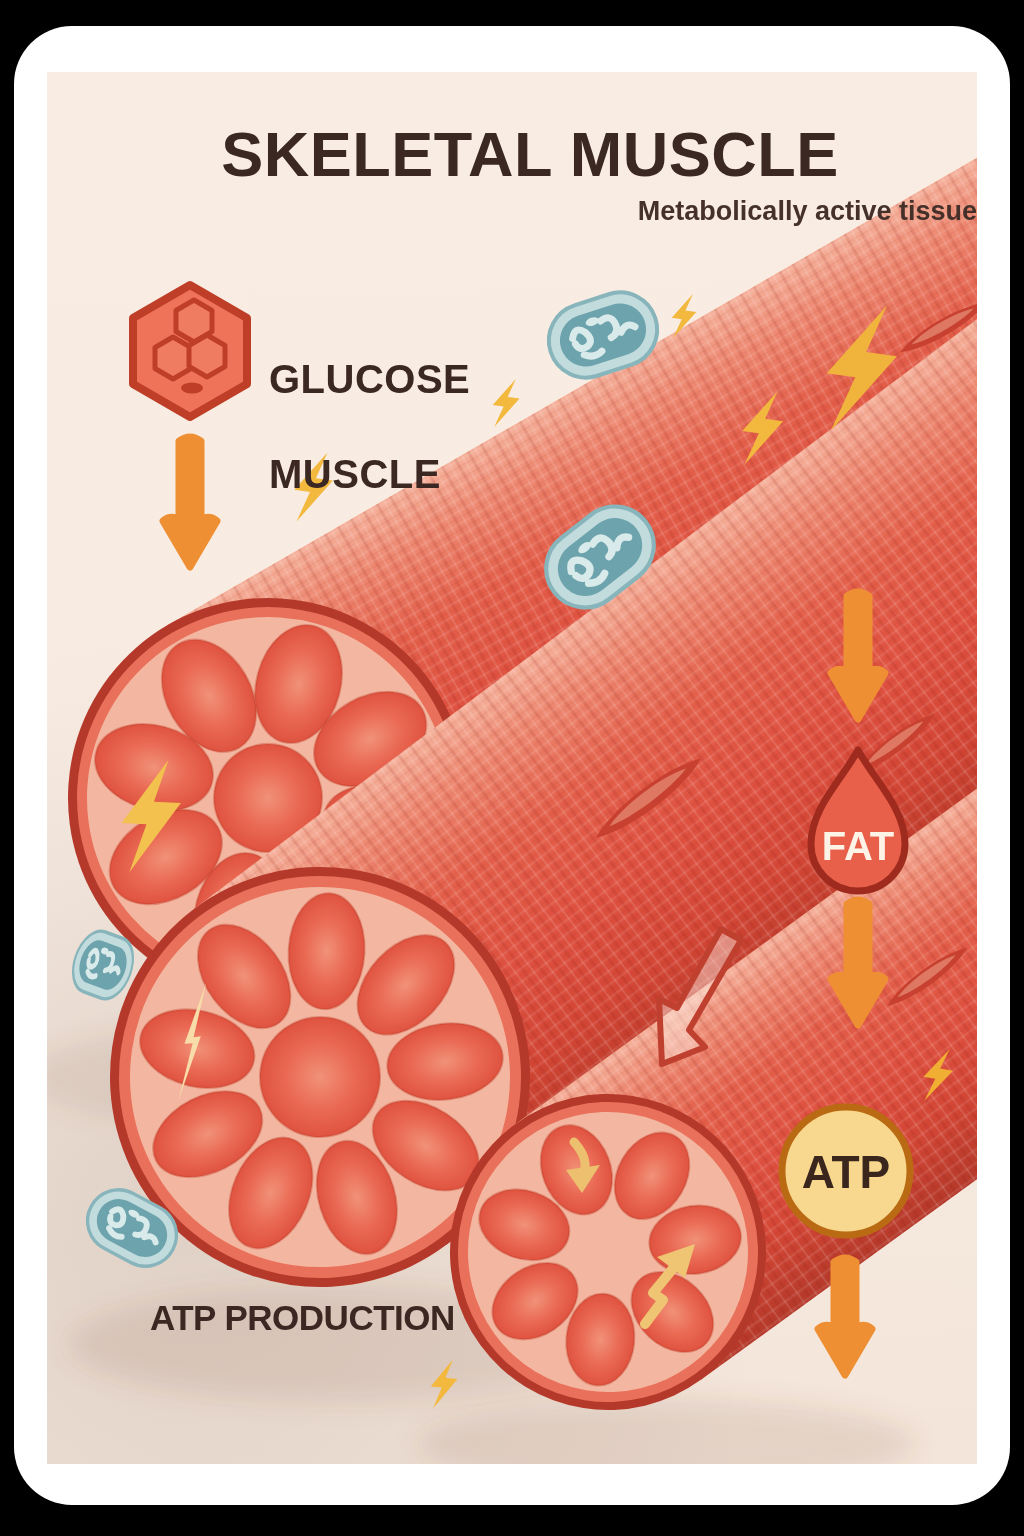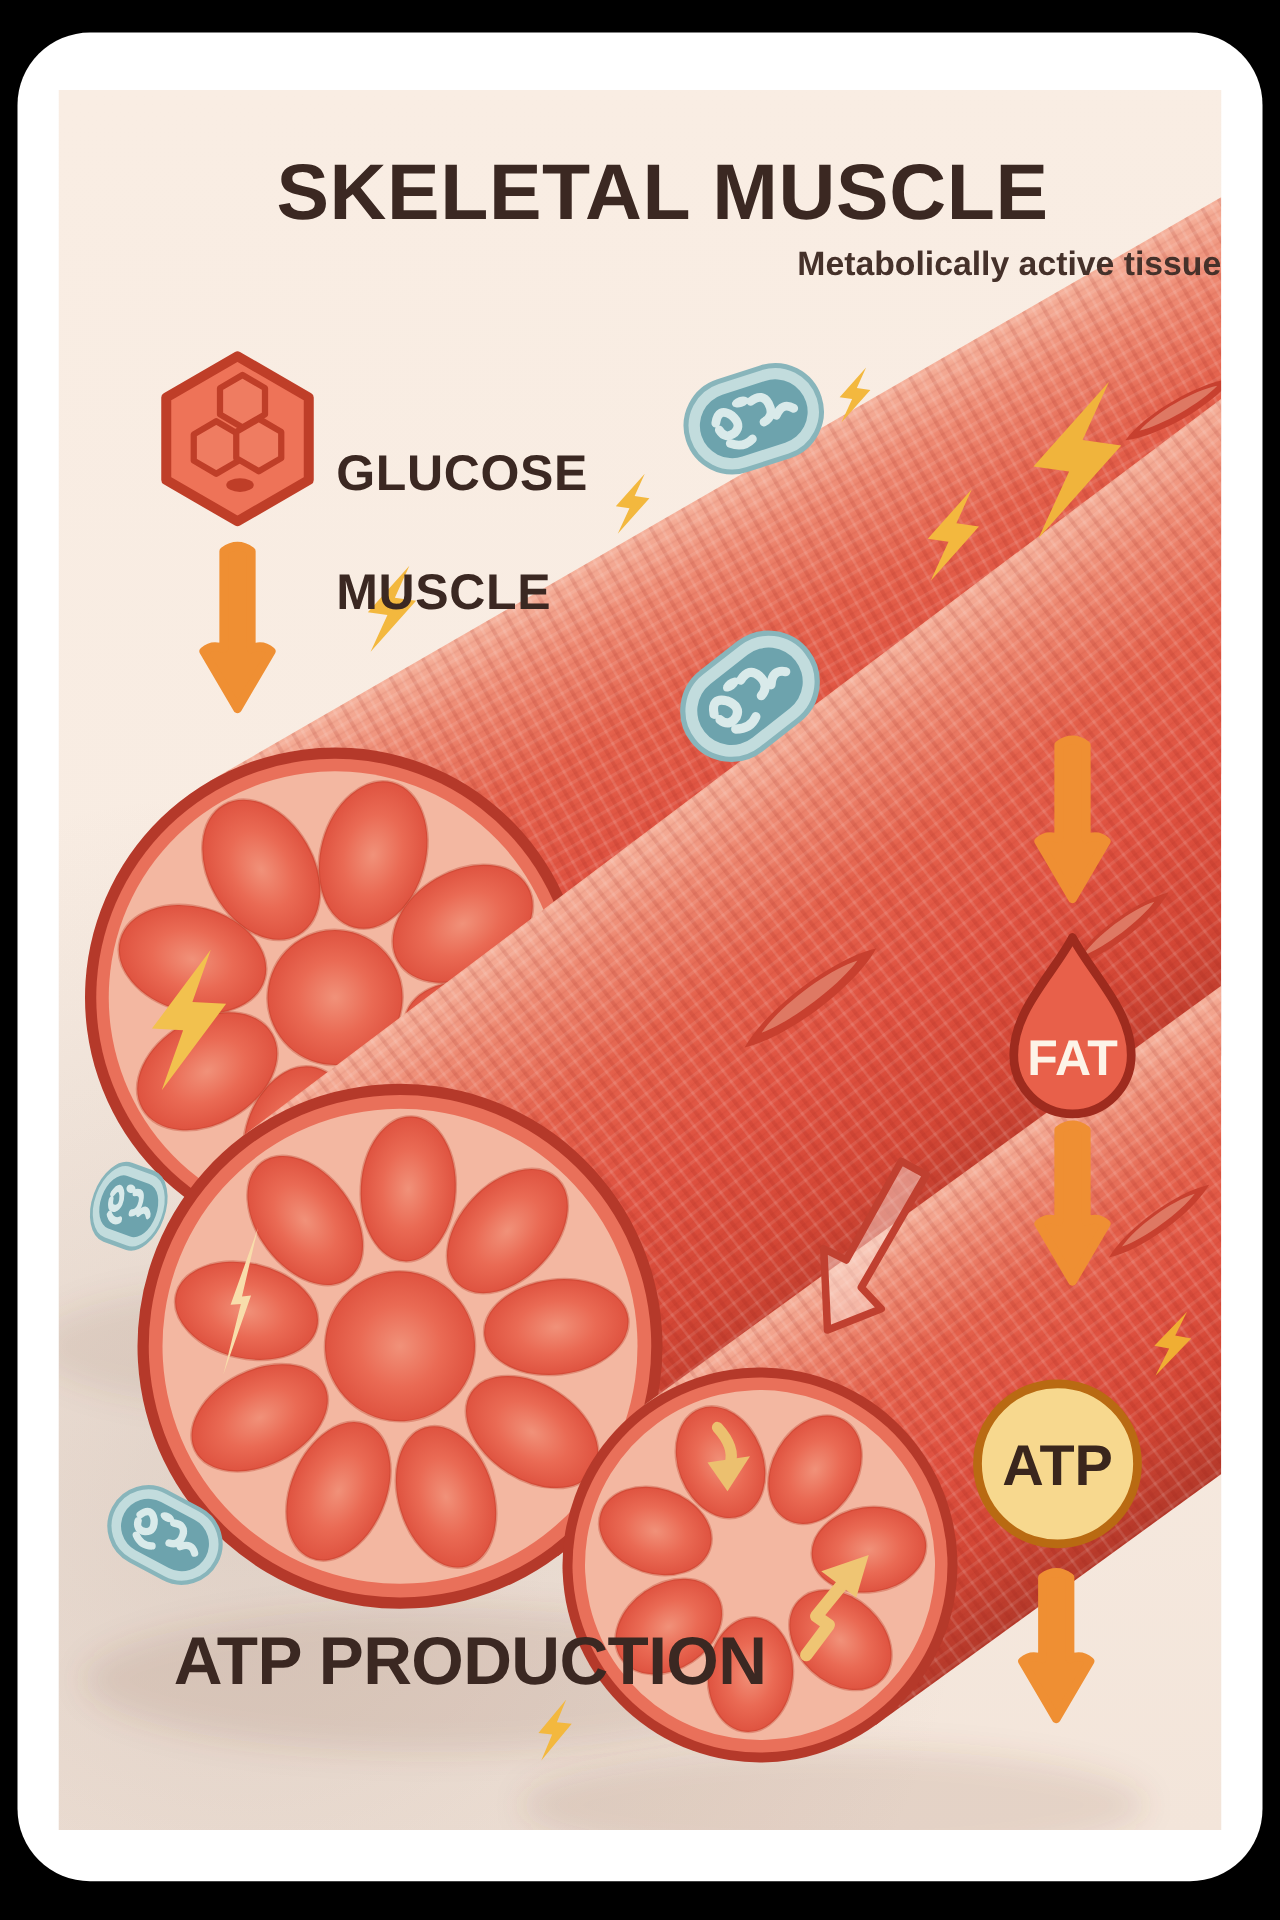--- a/index.html
+++ b/index.html
@@ -28,21 +28,21 @@
   .subtitle{
     left:0;right:0;top:124px;text-align:right;
     font-size:27px;font-weight:600;color:#45312a;letter-spacing:0px;
   }
   .glucose-label{
     left:222px;top:238px;font-size:40px;font-weight:800;line-height:1.28;
     letter-spacing:0.5px;
   }
   .glucose-label span{display:block;margin-top:44px;}
   .atp-production{
-    left:92px;top:1226px;font-size:54px;font-weight:800;letter-spacing:-0.5px;
+    left:103px;top:1226px;font-size:35px;font-weight:800;letter-spacing:-0.5px;
   }
 </style>
 </head>
 <body>
 
 <div class="card">
   <div class="panel">
 
     <svg width="930" height="1392" viewBox="0 0 930 1392">
       <defs>

